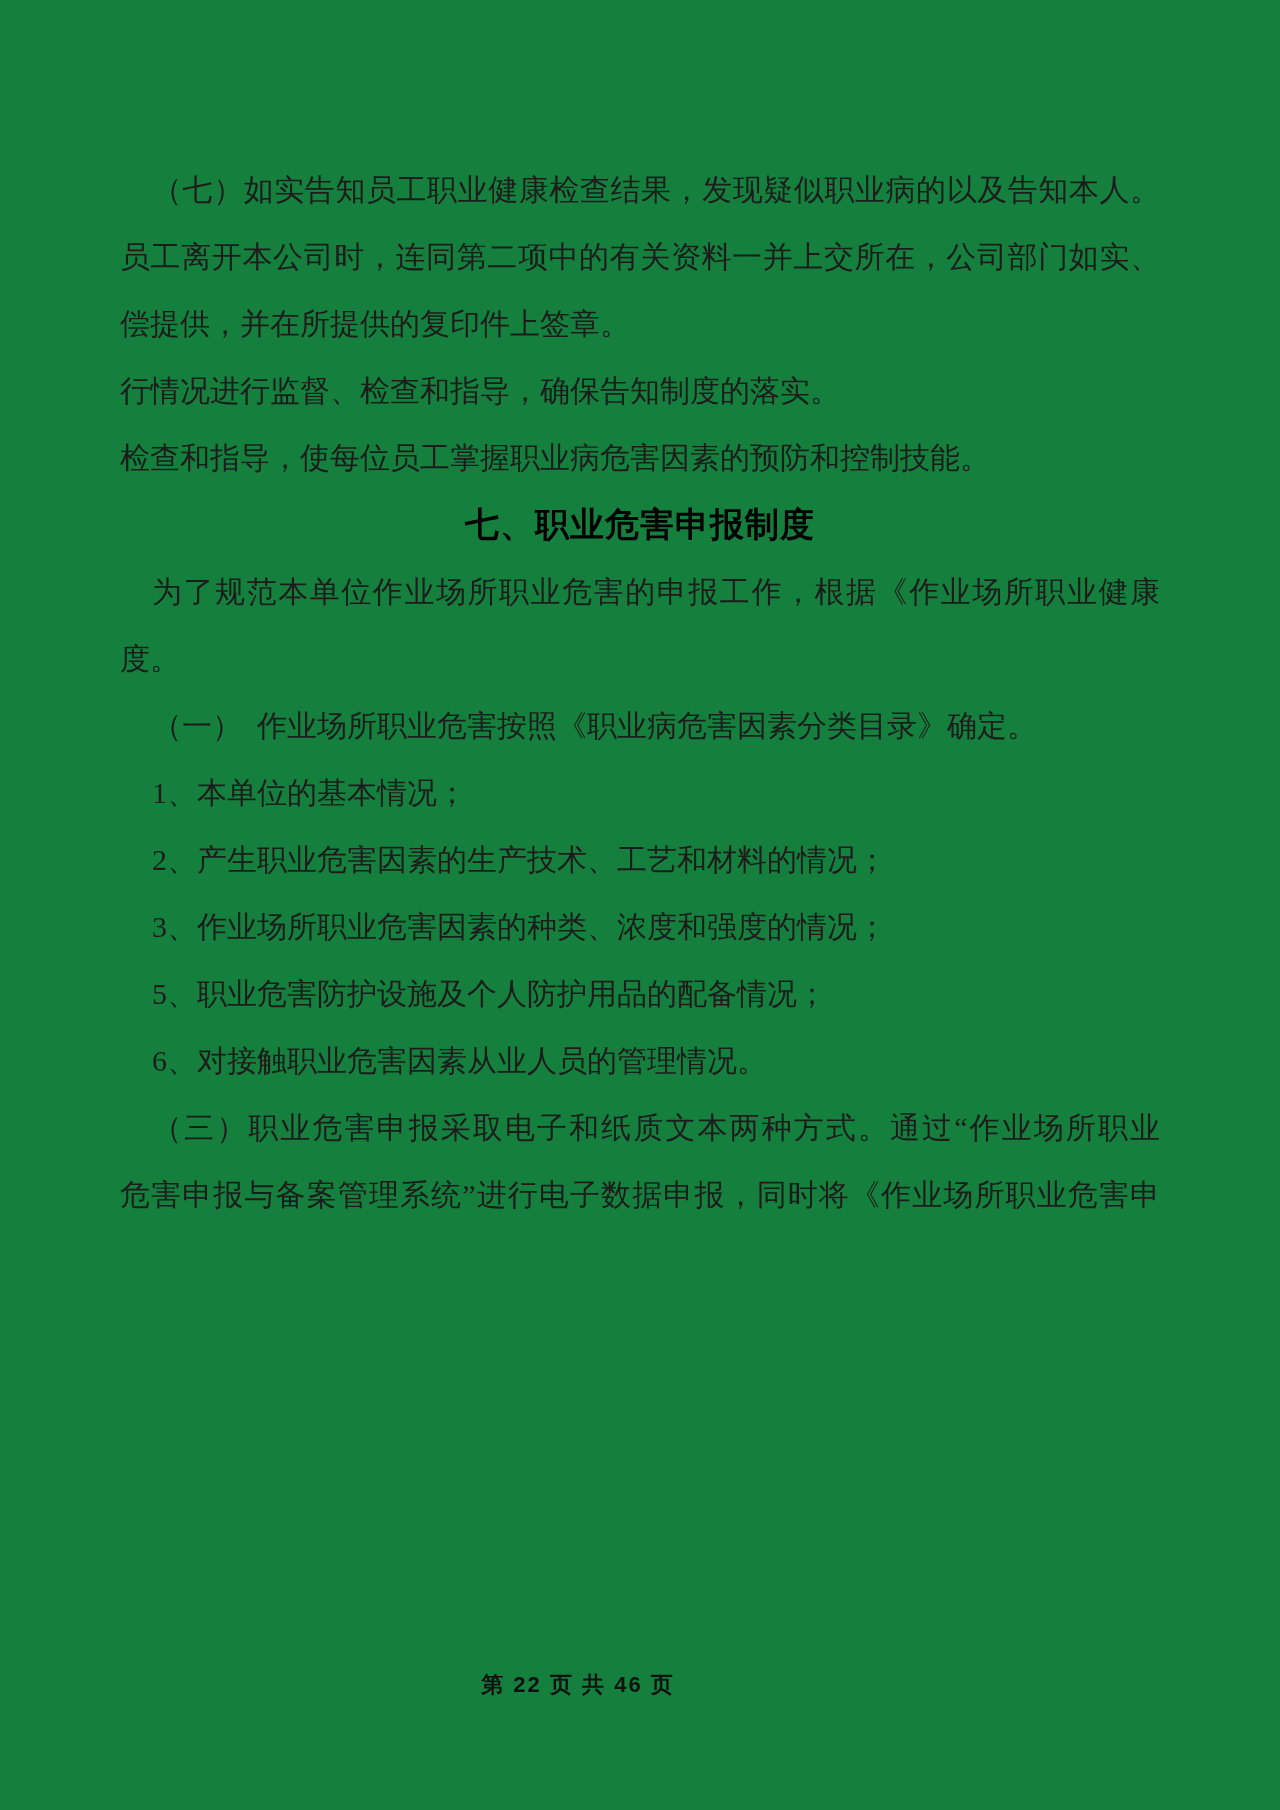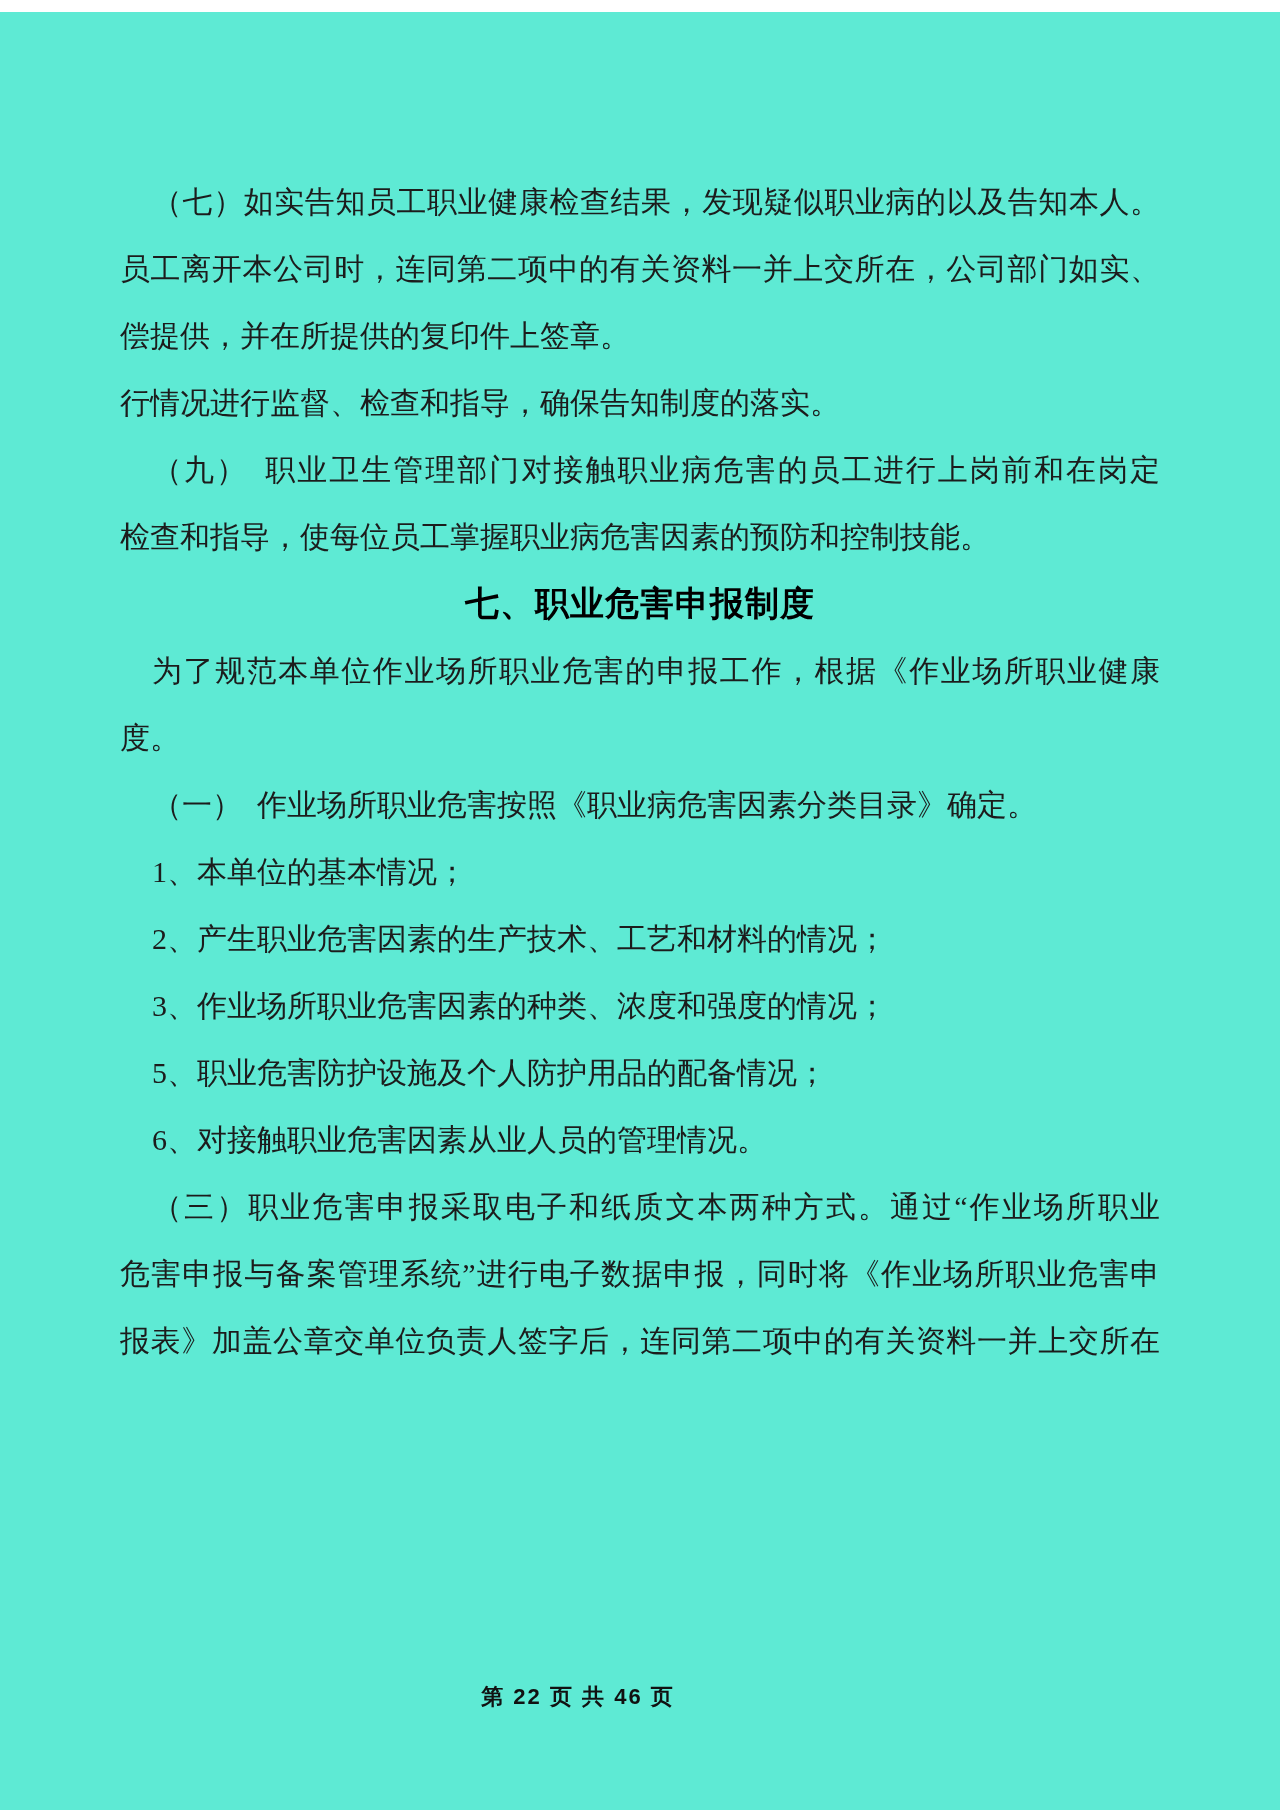--- a/index.html
+++ b/index.html
@@ -11,22 +11,21 @@
     height: 1810px;
     background: #ffffff;
     position: relative;
     overflow: hidden;
     font-family: "Liberation Serif", "DejaVu Serif", serif;
     color: #1c1c1c;
   }
   .page {
     position: absolute;
     inset: 0;
-    background: #5eead4;
-    margin-top: 12px;
+    background: #15803d;
   }
   .doc-body {
     position: absolute;
     top: 156px;
     left: 120px;
     width: 1040px;
   }
   .line {
     font-size: 30px;
     line-height: 67px;
@@ -68,31 +67,29 @@
 </style>
 </head>
 <body>
 
 <div class="page">
   <div class="doc-body">
       <div class="line indent fill">（七）如实告知员工职业健康检查结果，发现疑似职业病的以及告知本人。</div>
       <div class="line fill">员工离开本公司时，连同第二项中的有关资料一并上交所在，公司部门如实、无</div>
       <div class="line">偿提供，并在所提供的复印件上签章。</div>
       <div class="line">行情况进行监督、检查和指导，确保告知制度的落实。</div>
-      <div class="line indent fill">（九） 职业卫生管理部门对接触职业病危害的员工进行上岗前和在岗定</div>
       <div class="line">检查和指导，使每位员工掌握职业病危害因素的预防和控制技能。</div>
       <div class="line heading">七、职业危害申报制度</div>
       <div class="line indent fill">为了规范本单位作业场所职业危害的申报工作，根据《作业场所职业健康</div>
       <div class="line">度。</div>
       <div class="line indent">（一） 作业场所职业危害按照《职业病危害因素分类目录》确定。</div>
       <div class="line indent">1、本单位的基本情况；</div>
       <div class="line indent">2、产生职业危害因素的生产技术、工艺和材料的情况；</div>
       <div class="line indent">3、作业场所职业危害因素的种类、浓度和强度的情况；</div>
       <div class="line indent">5、职业危害防护设施及个人防护用品的配备情况；</div>
       <div class="line indent">6、对接触职业危害因素从业人员的管理情况。</div>
       <div class="line indent fill">（三）职业危害申报采取电子和纸质文本两种方式。通过“作业场所职业</div>
       <div class="line fill">危害申报与备案管理系统”进行电子数据申报，同时将《作业场所职业危害申</div>
-      <div class="line fill">报表》加盖公章交单位负责人签字后，连同第二项中的有关资料一并上交所在</div>
     </div>
   <div class="footer">
     <span>第 22 页 共 46 页</span>
   </div>
 </div>
 
 </body></html>

